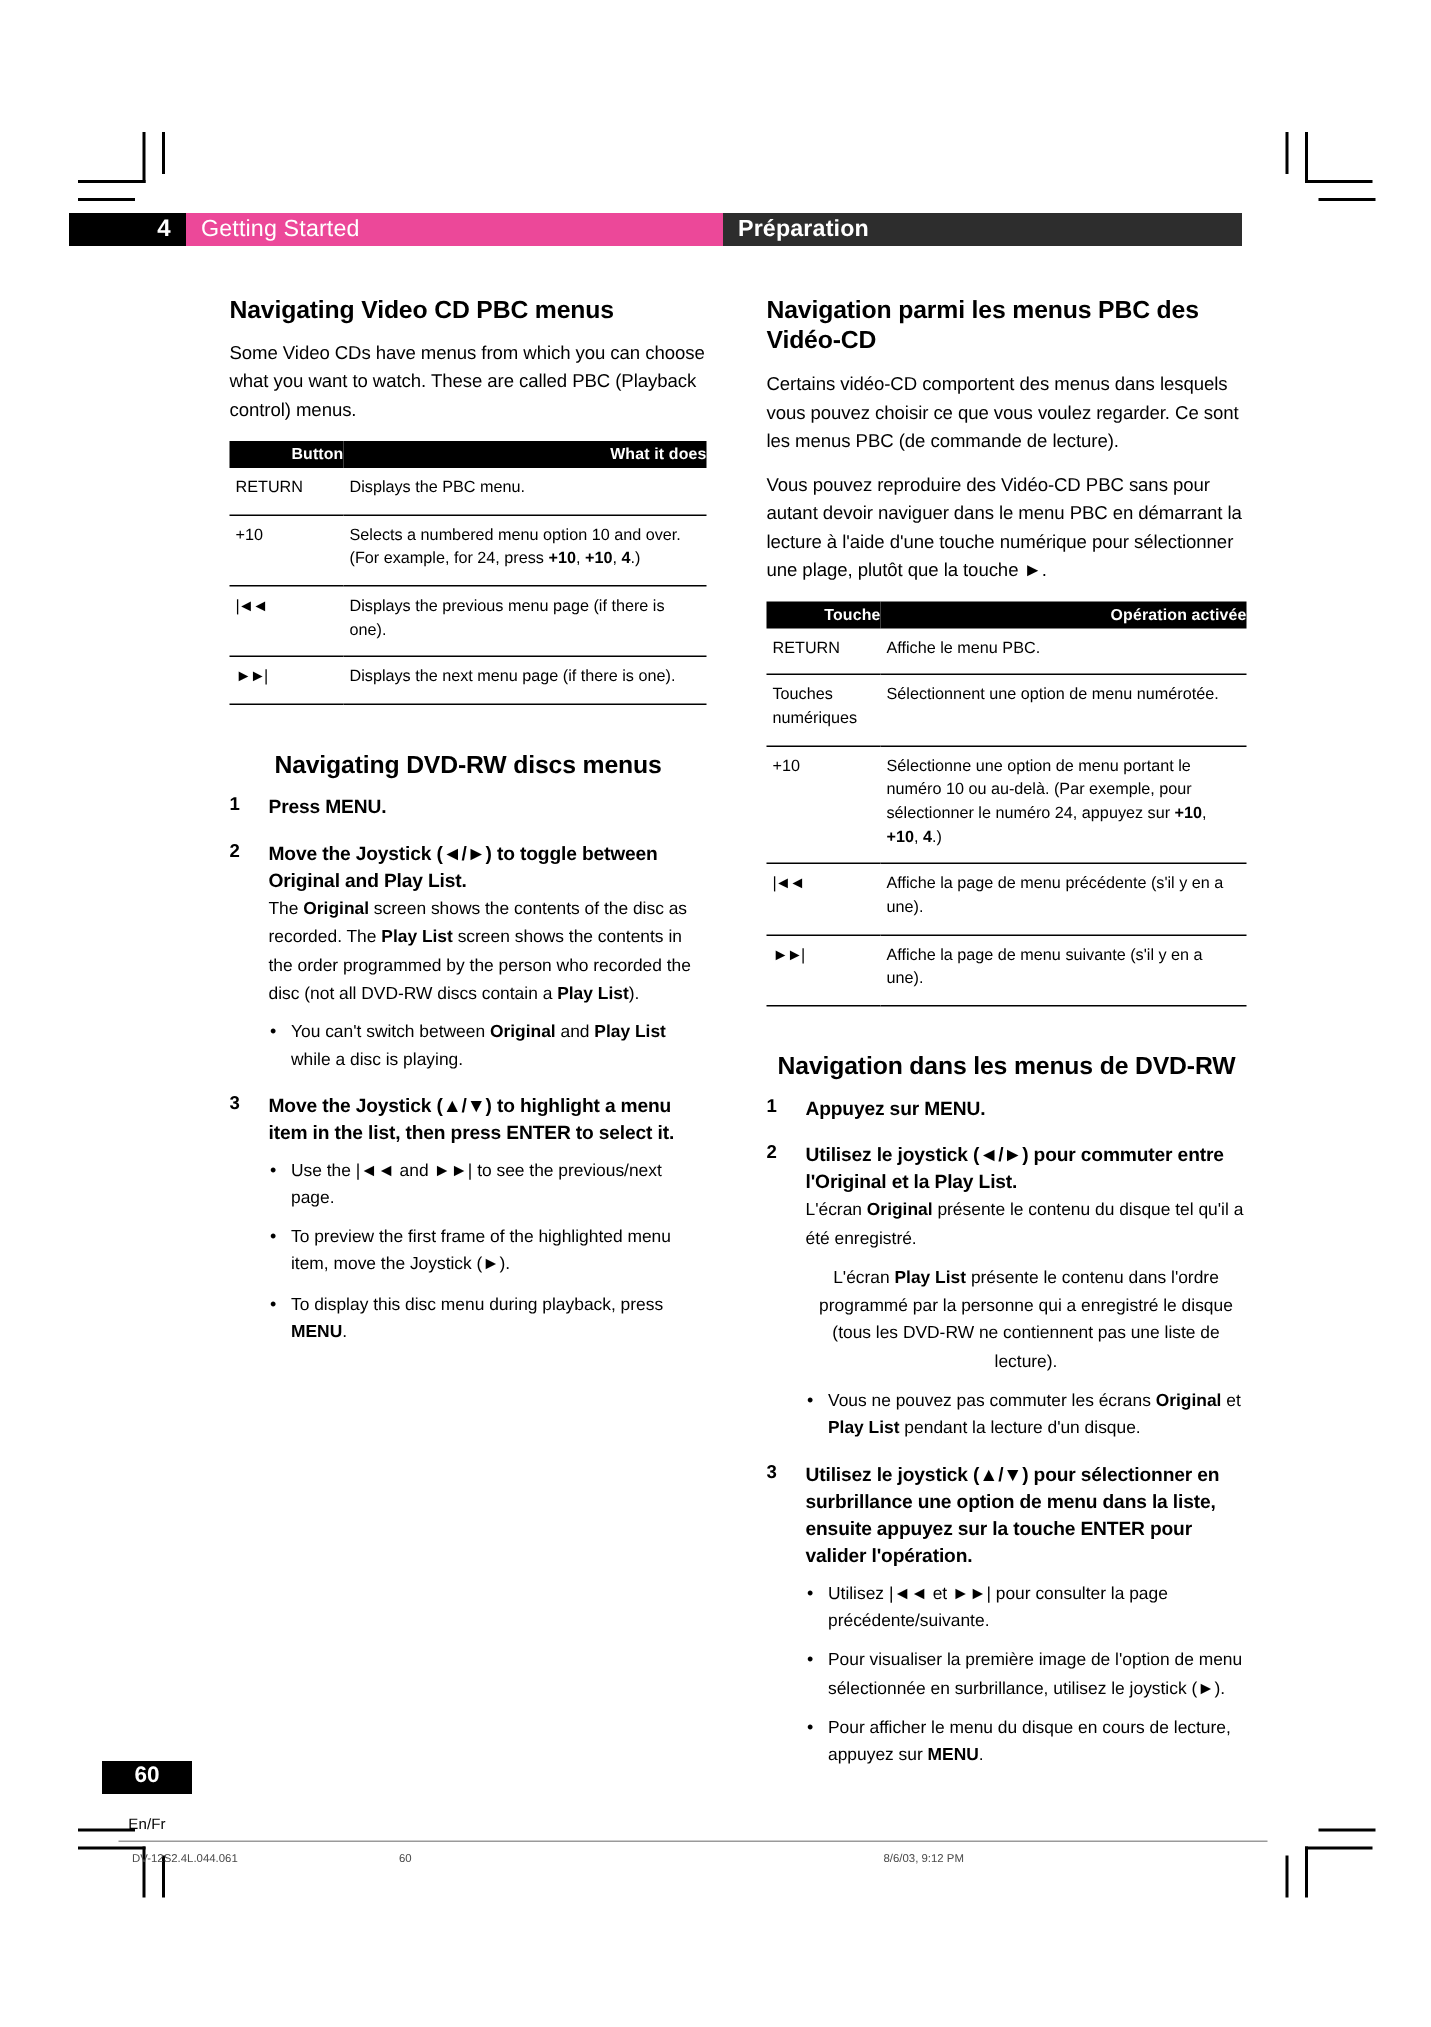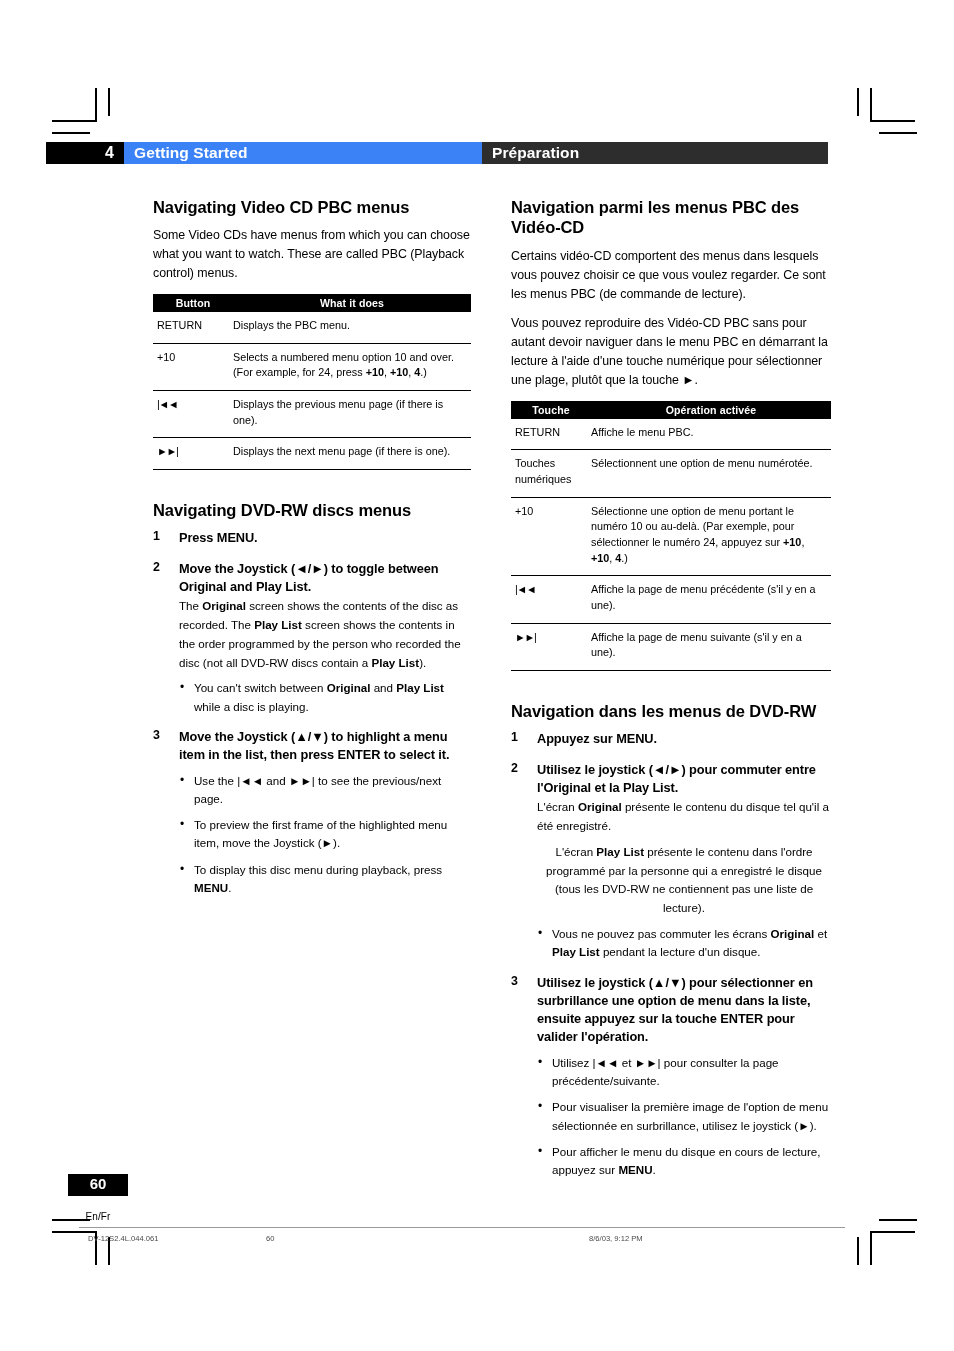--- a/index.html
+++ b/index.html
@@ -62,29 +62,29 @@
     display: flex;
     align-items: center;
     justify-content: flex-end;
     padding-right: 10px;
     box-sizing: border-box;
     font-size: 16px;
     font-weight: bold;
     letter-spacing: .2px;
   }
   .hdr-en {
-    background: #3b82f6;
+    background: #ec4899;
     color: #ffffff;
     flex: 0 0 358px;
     display: flex;
     align-items: center;
     padding-left: 10px;
     box-sizing: border-box;
     font-size: 15.5px;
-    font-weight: bold;
+    font-weight: normal;
     letter-spacing: .1px;
   }
   .hdr-fr {
     background: #2d2d2d;
     color: #ffffff;
     flex: 1 1 auto;
     display: flex;
     align-items: center;
     padding-left: 10px;
     box-sizing: border-box;
@@ -101,21 +101,21 @@
   #col-en { left: 153px; width: 318px; }
   #col-fr { left: 511px; width: 320px; }
 
   h2.sec {
     margin: 0 0 9px 0;
     font-size: 16.5px;
     font-weight: bold;
     line-height: 1.24;
     letter-spacing: -0.1px;
   }
-  h2.sec.spaced-top { margin-top: 30px; }
+  h2.sec.spaced-top { margin-top: 30px; text-align: center; }
 
   p.body {
     margin: 0 0 11px 0;
     font-size: 12.4px;
     line-height: 1.52;
     letter-spacing: -0.05px;
   }
   p.body:last-child { margin-bottom: 0; }
 
   
@@ -123,21 +123,21 @@
     border-collapse: collapse;
     width: 100%;
     margin-top: 7px;
     margin-bottom: 4px;
   }
   table.btn-table thead th {
     background: #000000;
     color: #ffffff;
     font-size: 10.6px;
     font-weight: bold;
-    text-align: center;
+    text-align: right;
     padding: 3px 0 3px 4px;
     letter-spacing: .1px;
   }
   table.btn-table thead th.c1 { width: 70px; }
   table.btn-table tbody td {
     font-size: 10.8px;
     line-height: 1.45;
     vertical-align: top;
     padding: 6px 4px 9px 4px;
     border-bottom: 1.4px solid #000000;

